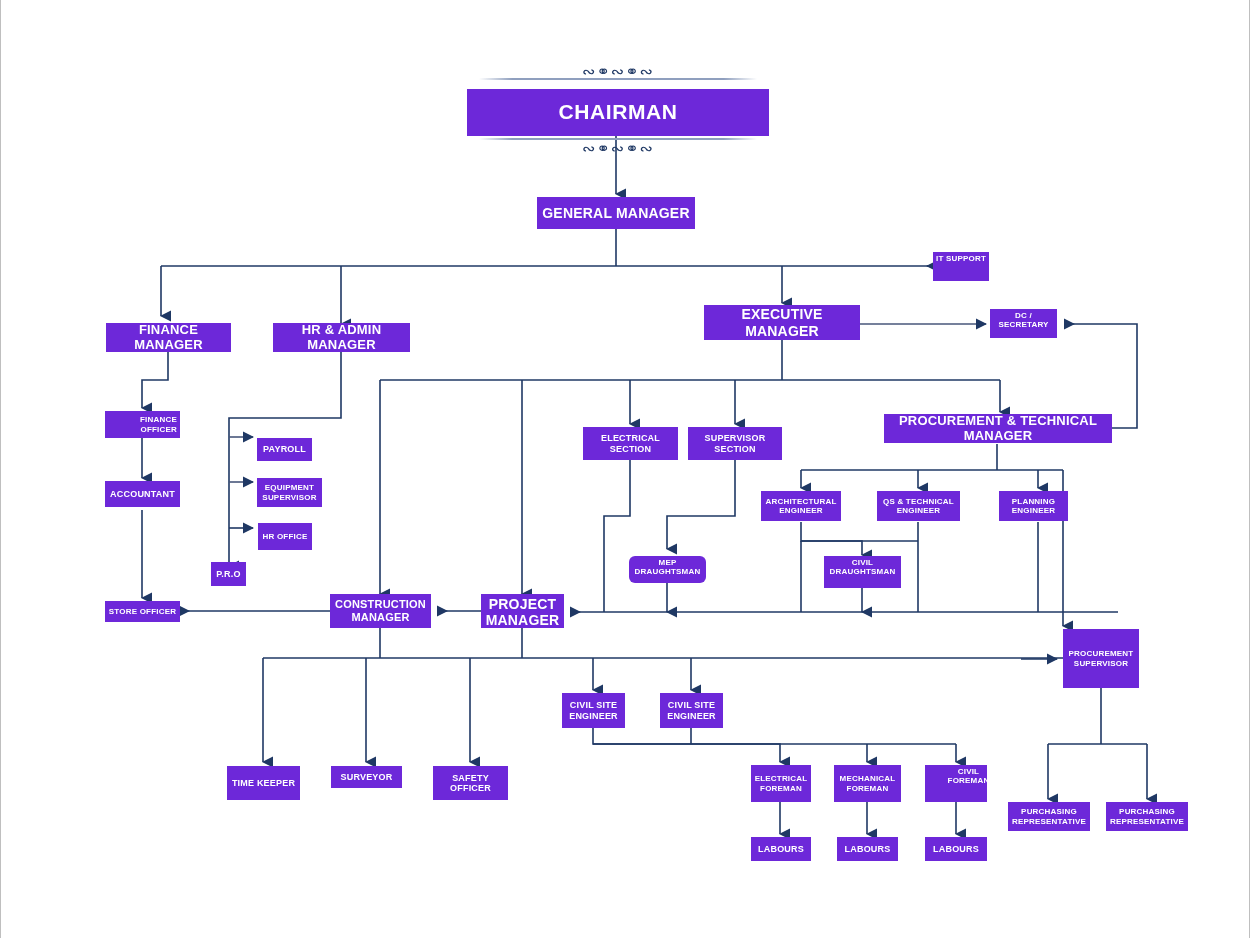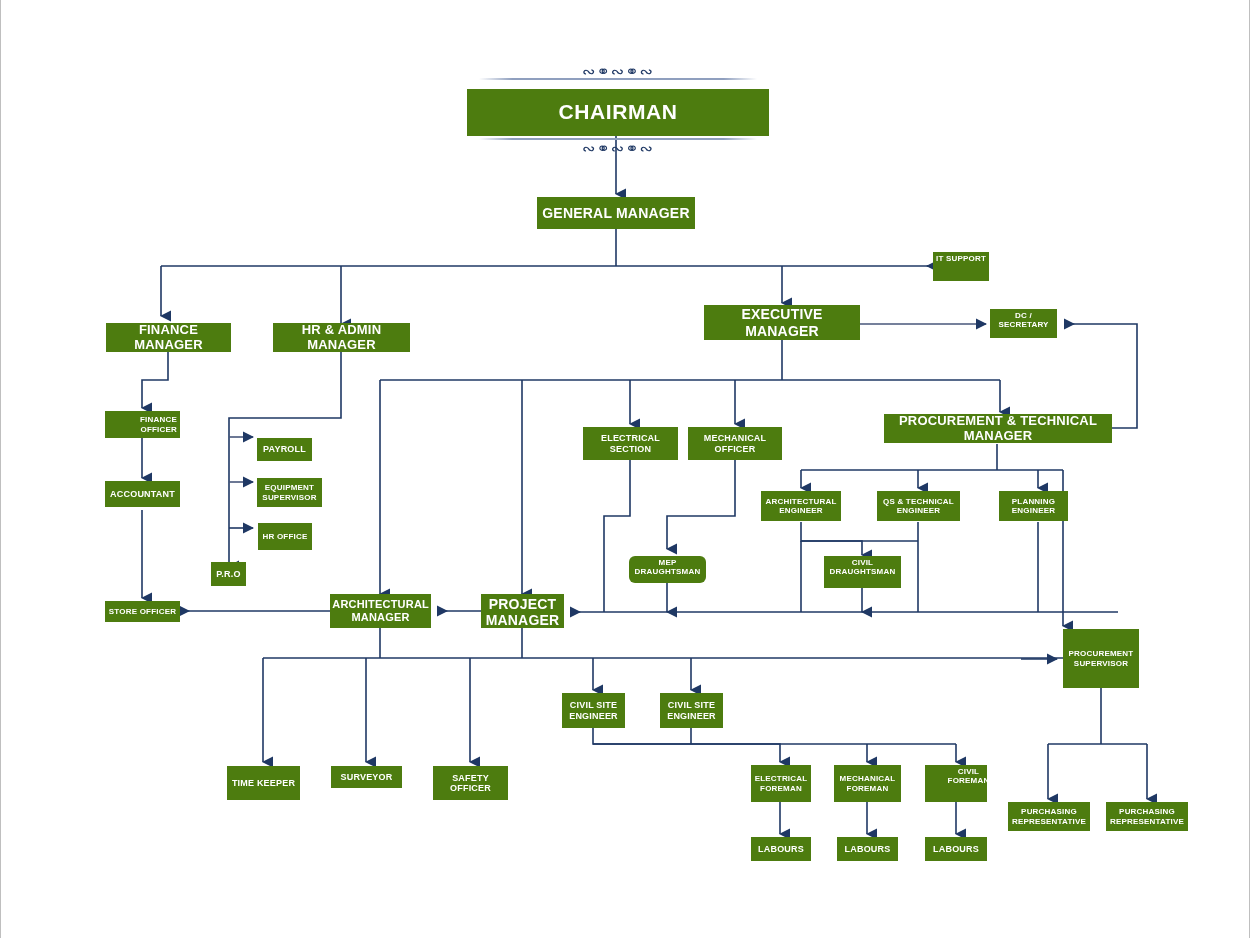--- a/index.html
+++ b/index.html
@@ -23,21 +23,21 @@
   #svg-layer {
     position: absolute;
     left: 0;
     top: 0;
     width: 1250px;
     height: 938px;
     pointer-events: none;
   }
   .node {
     position: absolute;
-    background: #4d7c0f;
+    background: #6d28d9;
     color: #ffffff;
     display: flex;
     align-items: center;
     justify-content: center;
     text-align: center;
     font-weight: bold;
     line-height: 1.15;
     letter-spacing: .2px;
     overflow: hidden;
     box-sizing: border-box;
@@ -199,35 +199,35 @@
   <div class="node t-sm" style="left:104px; top:481px; width:75px; height:26px;">ACCOUNTANT</div>
 
   <div class="node t-xs" style="left:257px; top:523px; width:54px; height:27px;">HR OFFICE</div>
 
   <div class="node t-sm" style="left:210px; top:562px; width:35px; height:24px;">P.R.O</div>
 
   <div class="node t-xs" style="left:104px; top:601px; width:75px; height:21px;">STORE OFFICER</div>
 
   <div class="node t-sm" style="left:582px; top:427px; width:95px; height:33px;">ELECTRICAL SECTION</div>
 
-  <div class="node t-sm" style="left:687px; top:427px; width:94px; height:33px;">MECHANICAL OFFICER</div>
+  <div class="node t-sm" style="left:687px; top:427px; width:94px; height:33px;">SUPERVISOR SECTION</div>
 
   <div class="node t-lg" style="left:883px; top:414px; width:228px; height:29px;">PROCUREMENT &amp; TECHNICAL MANAGER</div>
 
   <div class="node t-xs" style="left:760px; top:491px; width:80px; height:30px;">ARCHITECTURAL ENGINEER</div>
 
   <div class="node t-xs" style="left:876px; top:491px; width:83px; height:30px;">QS &amp; TECHNICAL ENGINEER</div>
 
   <div class="node t-xs" style="left:998px; top:491px; width:69px; height:30px;">PLANNING ENGINEER</div>
 
   <div class="node t-xs" style="left:628px; top:556px; width:77px; height:27px; align-items:flex-start;border-radius:6px;">MEP DRAUGHTSMAN</div>
 
   <div class="node t-xs" style="left:823px; top:556px; width:77px; height:32px; align-items:flex-start;">CIVIL DRAUGHTSMAN</div>
 
-  <div class="node t-md" style="left:329px; top:594px; width:101px; height:34px;">ARCHITECTURAL MANAGER</div>
+  <div class="node t-md" style="left:329px; top:594px; width:101px; height:34px;">CONSTRUCTION MANAGER</div>
 
   <div class="node t-xl" style="left:480px; top:594px; width:83px; height:34px; align-items:flex-start;">PROJECT MANAGER</div>
 
   <div class="node t-xs" style="left:1062px; top:629px; width:76px; height:59px;">PROCUREMENT SUPERVISOR</div>
 
   <div class="node t-sm" style="left:561px; top:693px; width:63px; height:35px;">CIVIL SITE ENGINEER</div>
 
   <div class="node t-sm" style="left:659px; top:693px; width:63px; height:35px;">CIVIL SITE ENGINEER</div>
 
   <div class="node t-sm" style="left:226px; top:766px; width:73px; height:34px;">TIME KEEPER</div>

